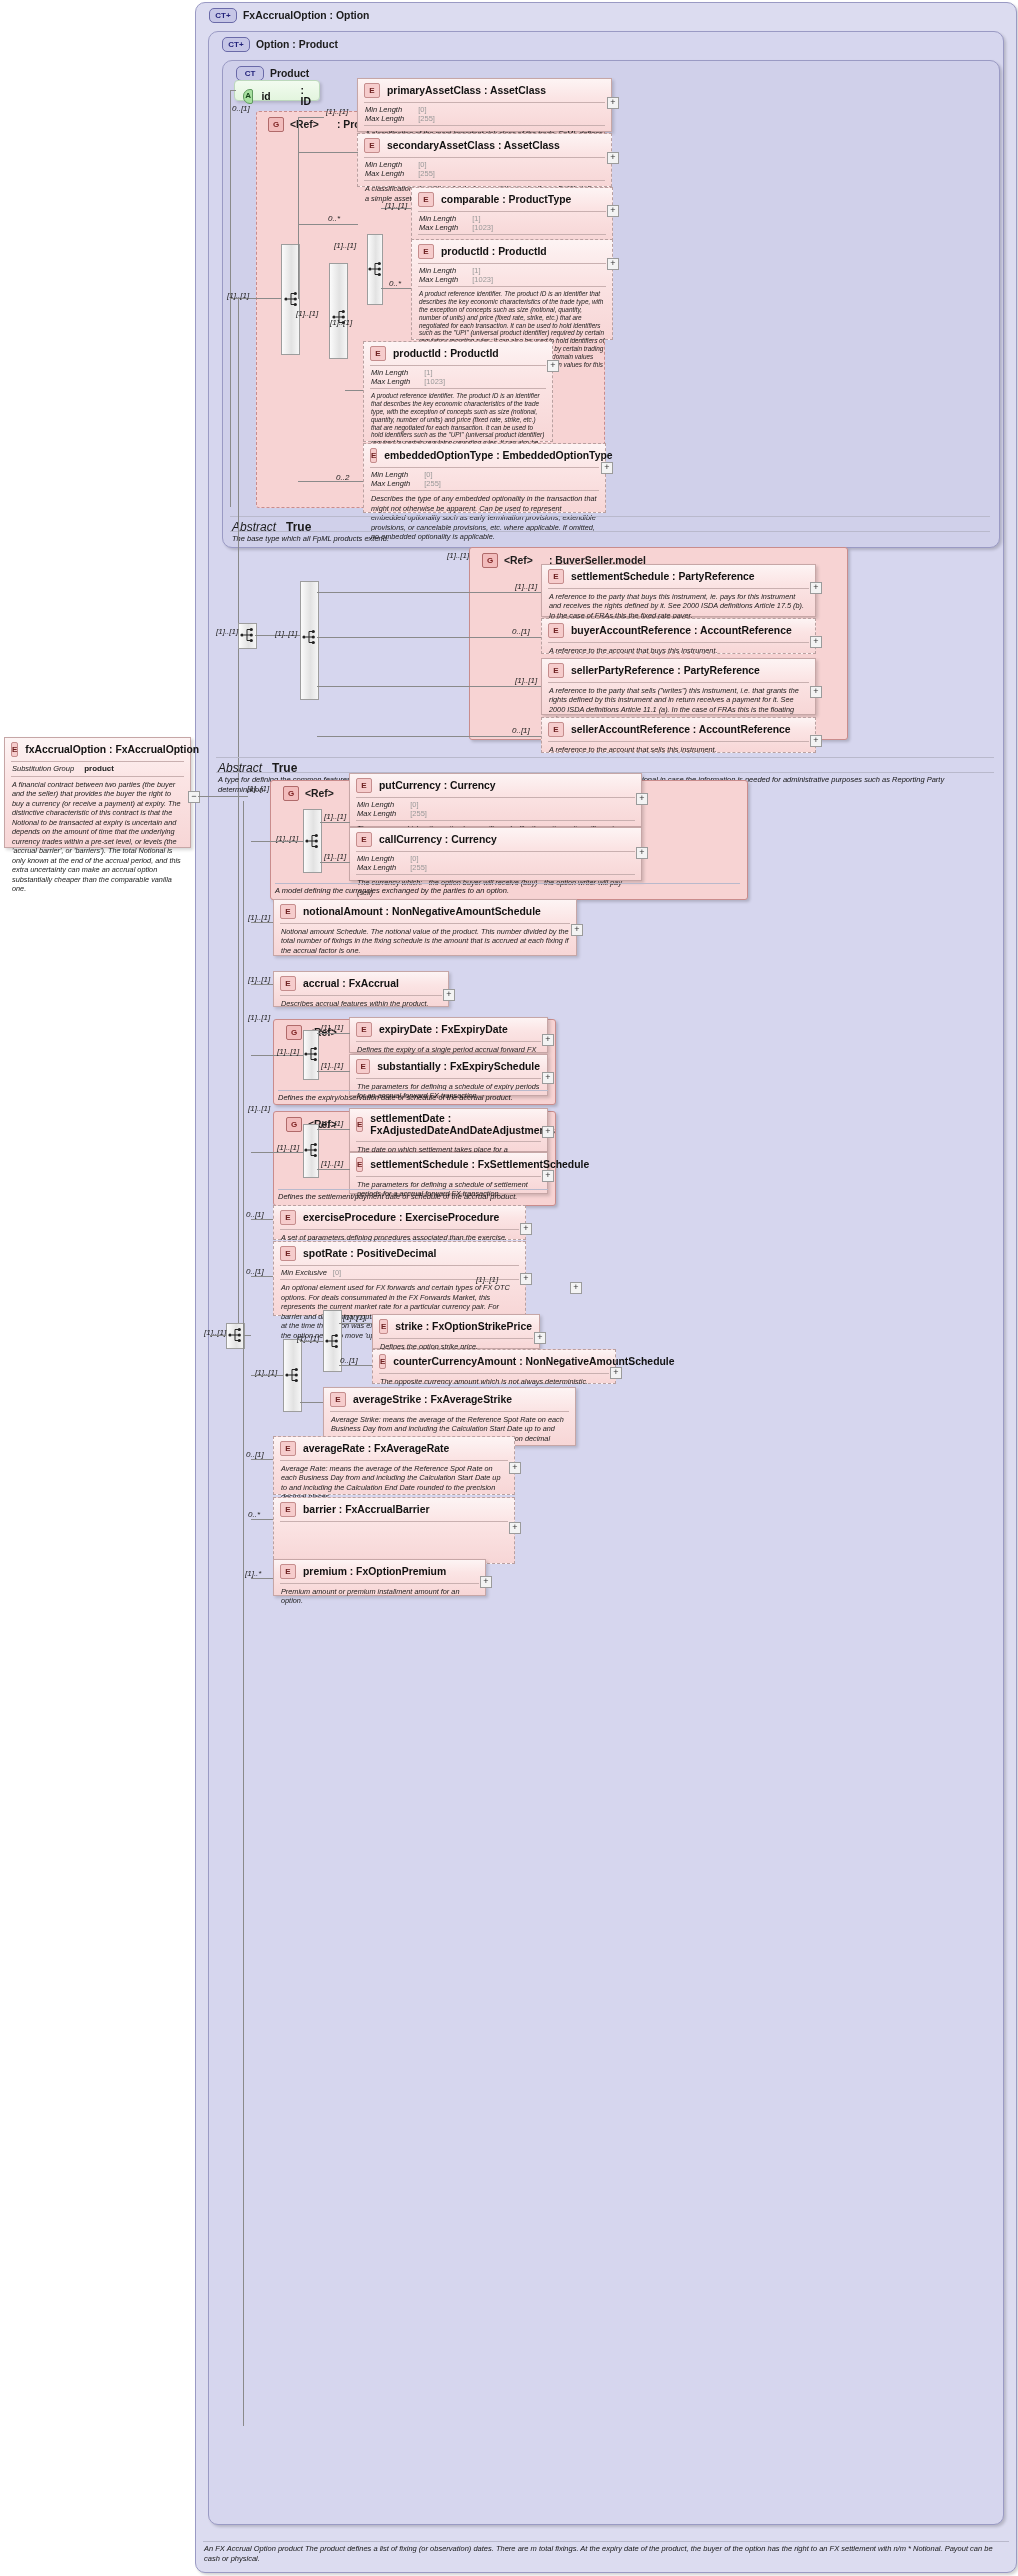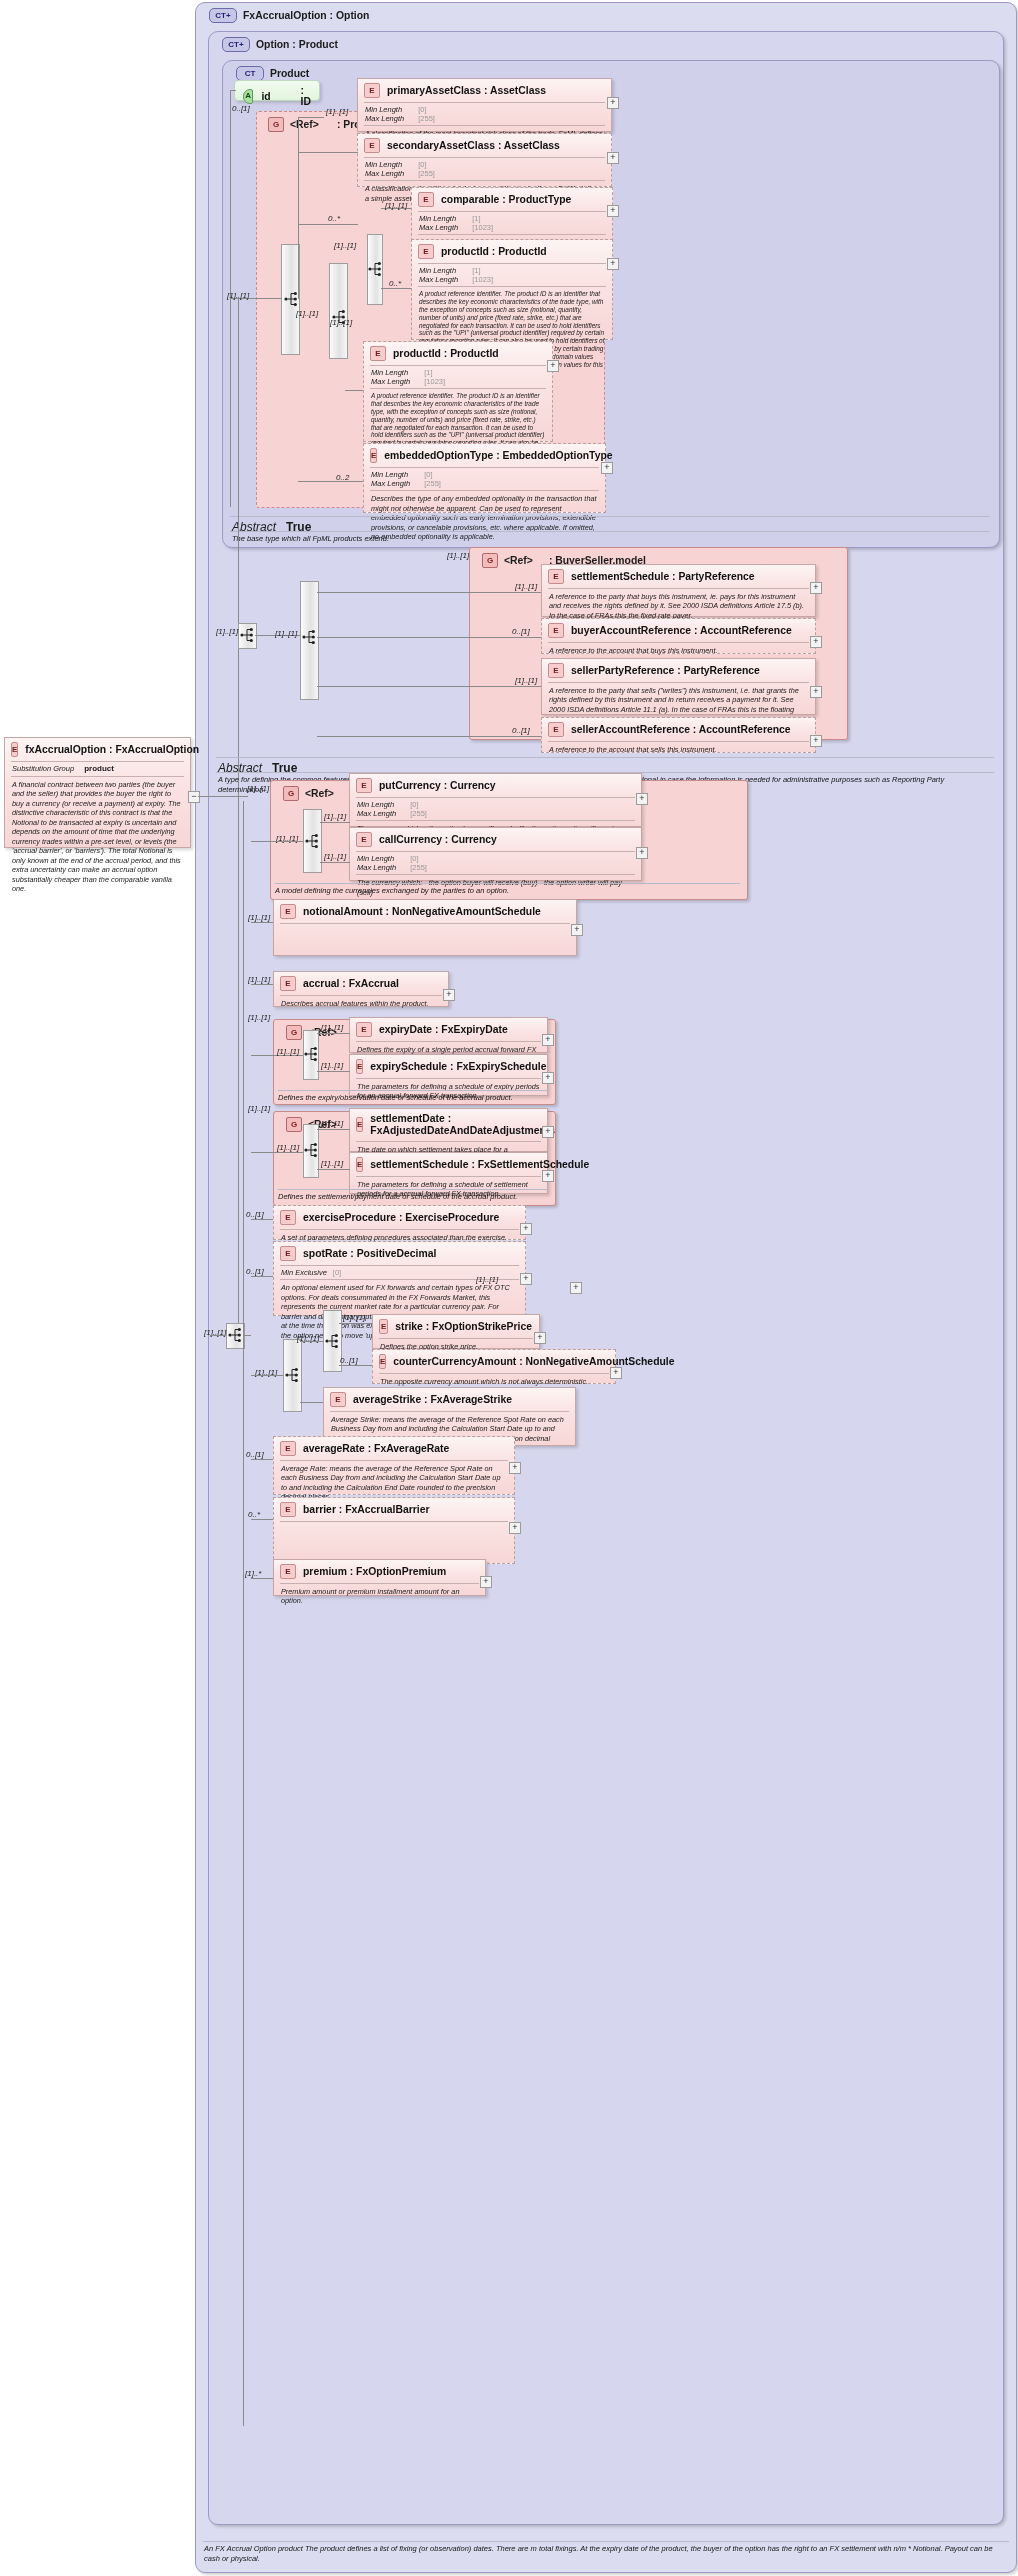--- a/index.html
+++ b/index.html
@@ -472,20 +472,21 @@
   <div class="docline" style="left:275px;top:886px;width:457px;">A model defining the currencies exchanged by the parties to an option.</div>
 
   <div class="ln lnh" style="left:251px;top:922px;width:22px;"></div>
   <div class="card-occ" style="left:248px;top:913px;">[1]..[1]</div>
   <div class="el" style="left:273px;top:899px;width:302px;height:55px;">
     <div class="el-title">
         <span class="tag tag-e">E</span>
       <span>notionalAmount : NonNegativeAmountSchedule</span>
       </div>
     <div class="sep"></div>
+    <div class="doc">Notional amount Schedule. The notional value of the product. This number divided by the total number of fixings in the fixing schedule is the amount that is accrued at each fixing if the accrual factor is one.</div>
   </div>
   <div class="exp" style="left:571px;top:924px;">+</div>
 
   <div class="ln lnh" style="left:251px;top:984px;width:22px;"></div>
   <div class="card-occ" style="left:248px;top:975px;">[1]..[1]</div>
   <div class="el" style="left:273px;top:971px;width:174px;height:34px;">
     <div class="el-title">
         <span class="tag tag-e">E</span>
       <span>accrual   : FxAccrual</span>
       </div>
@@ -520,21 +521,21 @@
     <div class="sep"></div>
     <div class="doc">Defines the expiry of a single period accrual forward FX transaction.</div>
   </div>
   <div class="exp" style="left:542px;top:1034px;">+</div>
   <div class="ln lnh" style="left:317px;top:1033px;width:33px;"></div>
   <div class="card-occ" style="left:321px;top:1023px;">[1]..[1]</div>
 
   <div class="el" style="left:349px;top:1054px;width:197px;height:40px;">
     <div class="el-title">
         <span class="tag tag-e">E</span>
-      <span>expirySchedule : FxExpirySchedule</span>
+      <span>substantially : FxExpirySchedule</span>
       </div>
     <div class="sep"></div>
     <div class="doc">The parameters for defining a schedule of expiry periods for an accrual forward FX transaction.</div>
   </div>
   <div class="exp" style="left:542px;top:1072px;">+</div>
   <div class="ln lnh" style="left:317px;top:1071px;width:33px;"></div>
   <div class="card-occ" style="left:321px;top:1061px;">[1]..[1]</div>
 
   <div class="hrule" style="left:278px;top:1090px;width:270px;"></div>
   <div class="docline" style="left:278px;top:1093px;width:268px;">Defines the expiry/observation date or schedule of the accrual product.</div>

